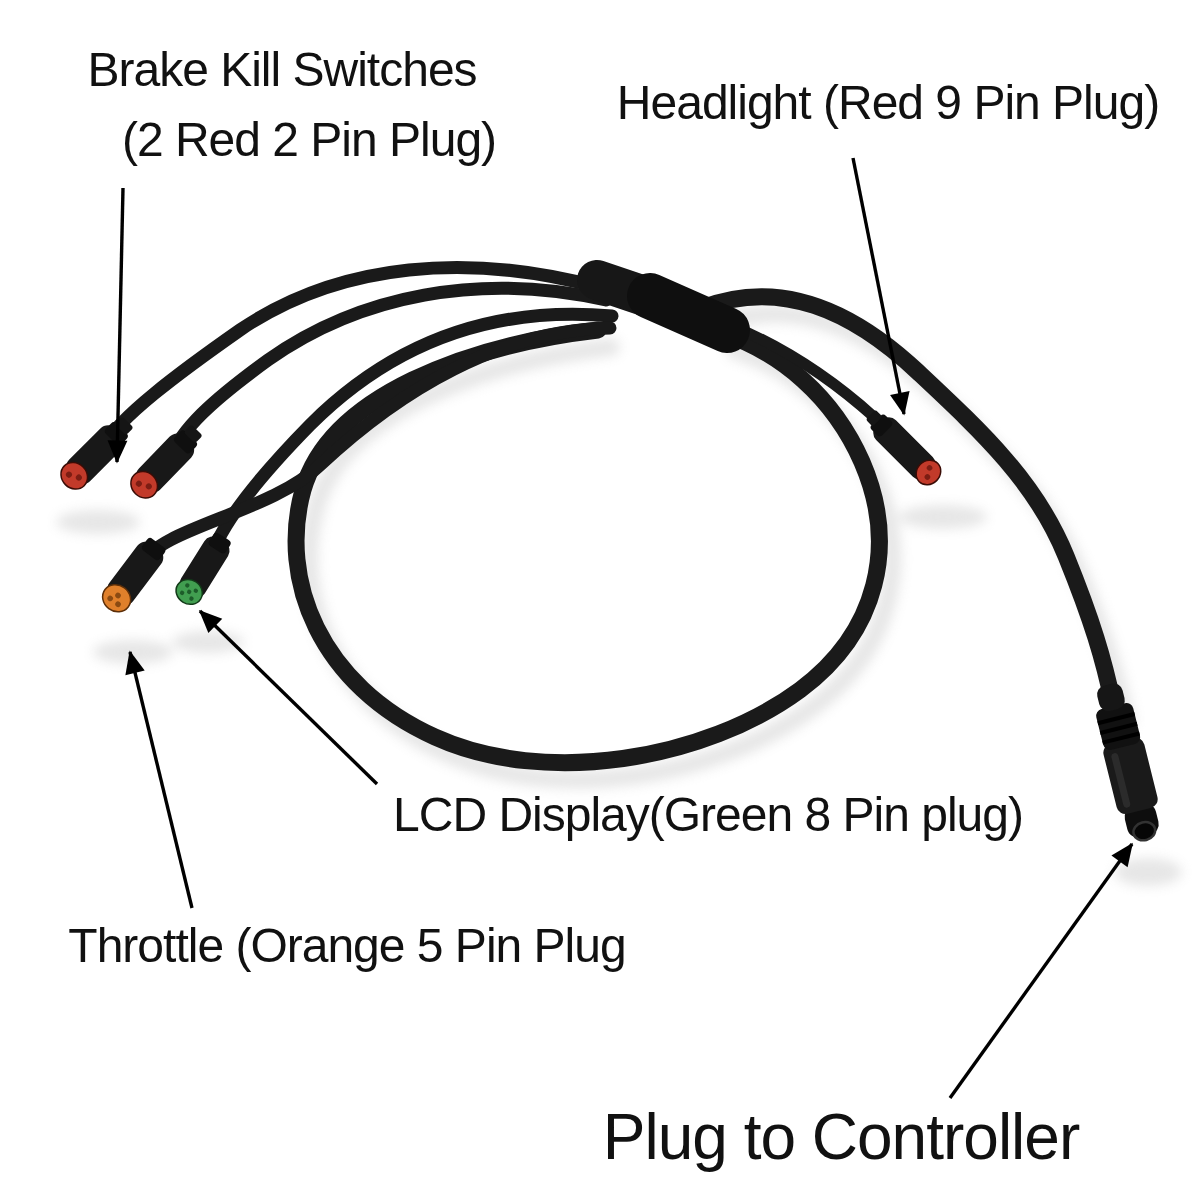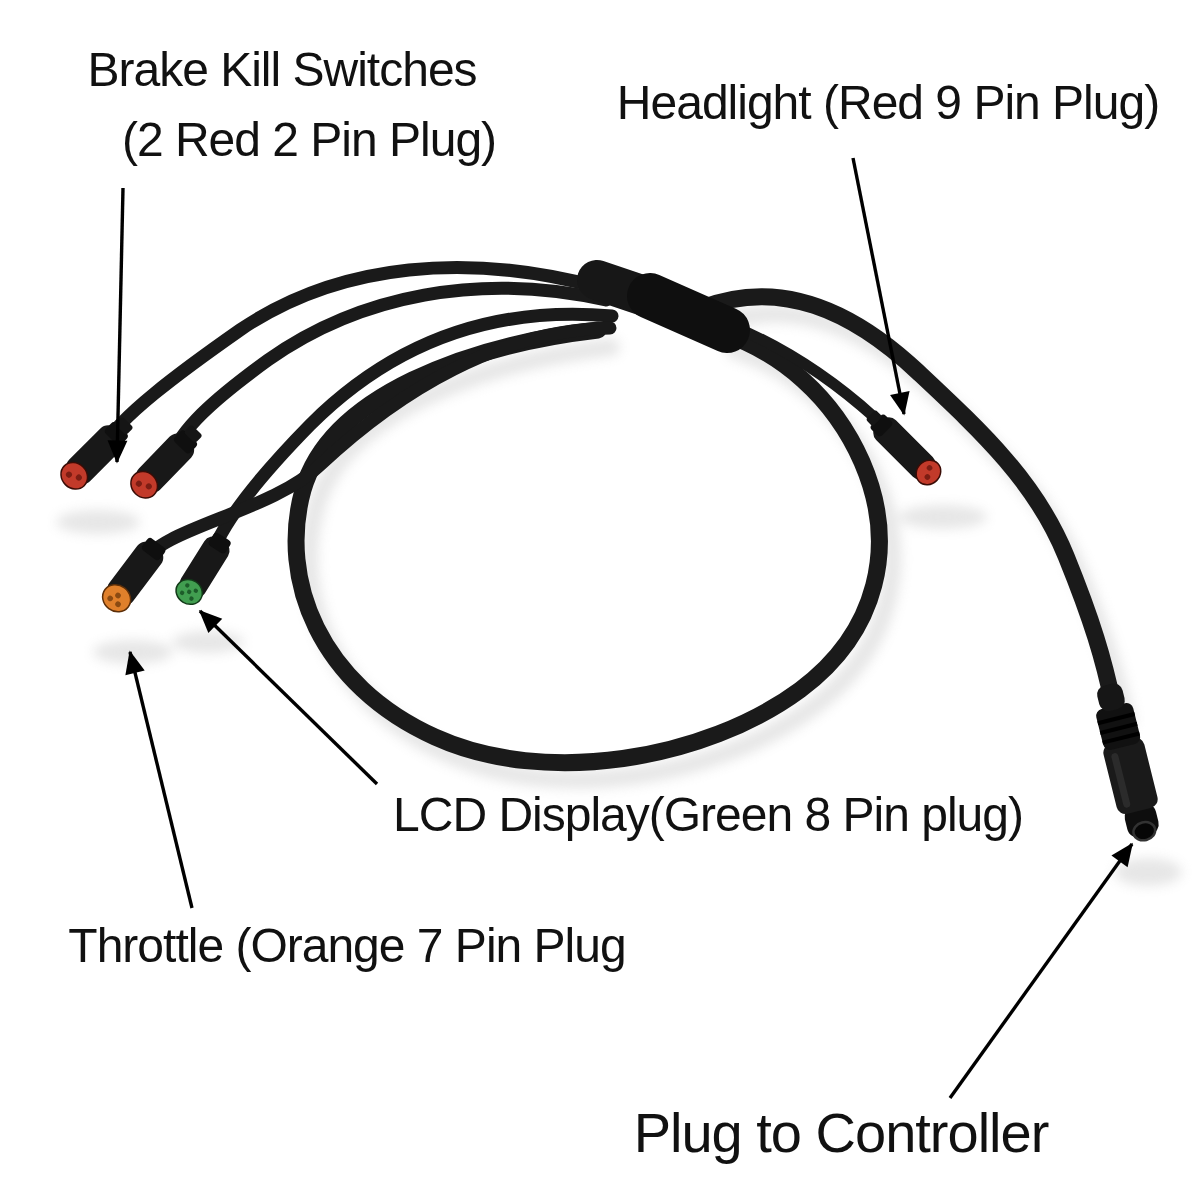--- a/index.html
+++ b/index.html
@@ -15,21 +15,21 @@
   .lbl{
     position:absolute;
     transform:translateX(-50%);
     white-space:nowrap;
     font-size:48px;
     line-height:1.08;
     letter-spacing:-1px;
     color:#111111;
     text-align:center;
   }
-  .lbl.big{font-size:56px;letter-spacing:-1px;}
+  .lbl.big{font-size:64px;letter-spacing:-1px;}
 </style>
 </head>
 <body>
 
 <div class="stage">
 
   <svg width="1200" height="1200" viewBox="0 0 1200 1200" xmlns="http://www.w3.org/2000/svg">
     <defs>
       <marker id="ah" viewBox="0 0 10 10" refX="9" refY="5" markerWidth="7.5" markerHeight="7.5" orient="auto-start-reverse">
         <path d="M0.6,1.1 L9.6,5 L0.6,8.9 z" fill="#000000"></path>
@@ -136,17 +136,17 @@
     </g>
   </svg>
 
   <div class="lbl" style="left:282px;top:44px;">Brake Kill Switches</div>
   <div class="lbl" style="left:309px;top:114px;text-align:right;">(2 Red 2 Pin Plug)</div>
 
   <div class="lbl" style="left:888px;top:77px;">Headlight (Red 9 Pin Plug)</div>
 
   <div class="lbl" style="left:708px;top:789px;">LCD Display(Green 8 Pin plug)</div>
 
-  <div class="lbl" style="left:347px;top:920px;">Throttle (Orange 7 Pin Plug</div>
+  <div class="lbl" style="left:347px;top:920px;">Throttle (Orange 5 Pin Plug</div>
 
   <div class="lbl big" style="left:841px;top:1103px;">Plug to Controller</div>
 
 </div>
 
 </body></html>

